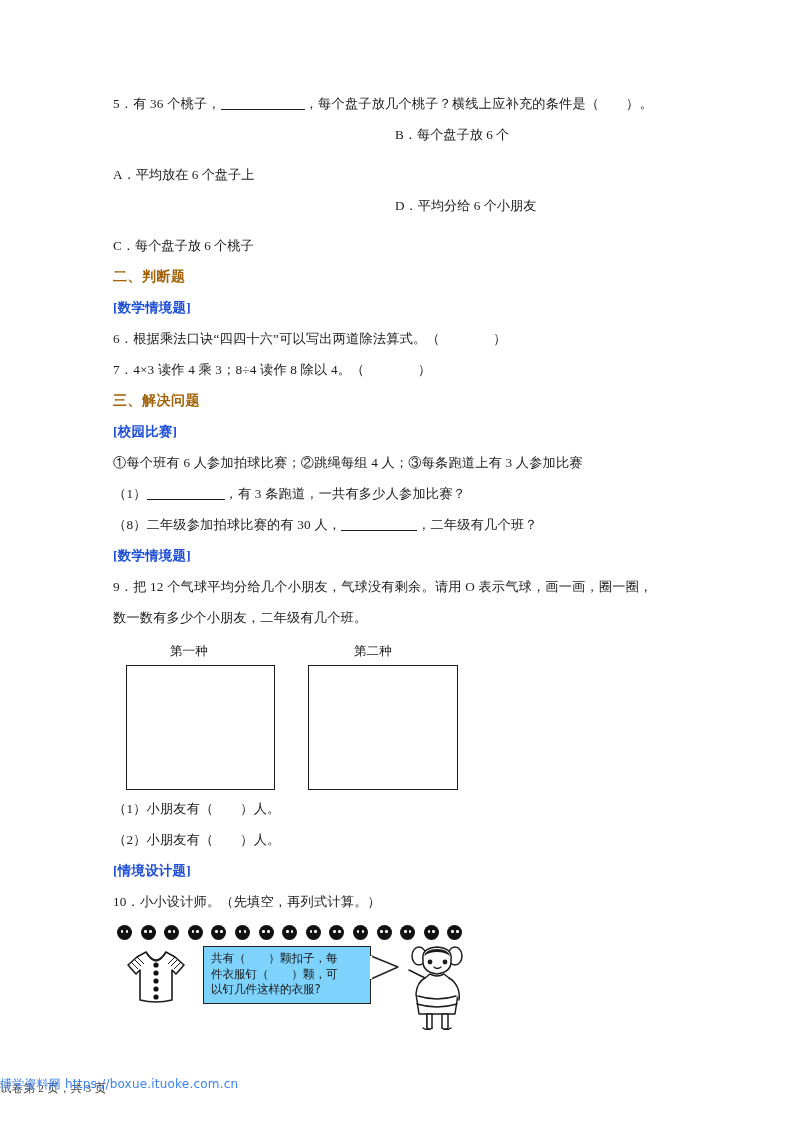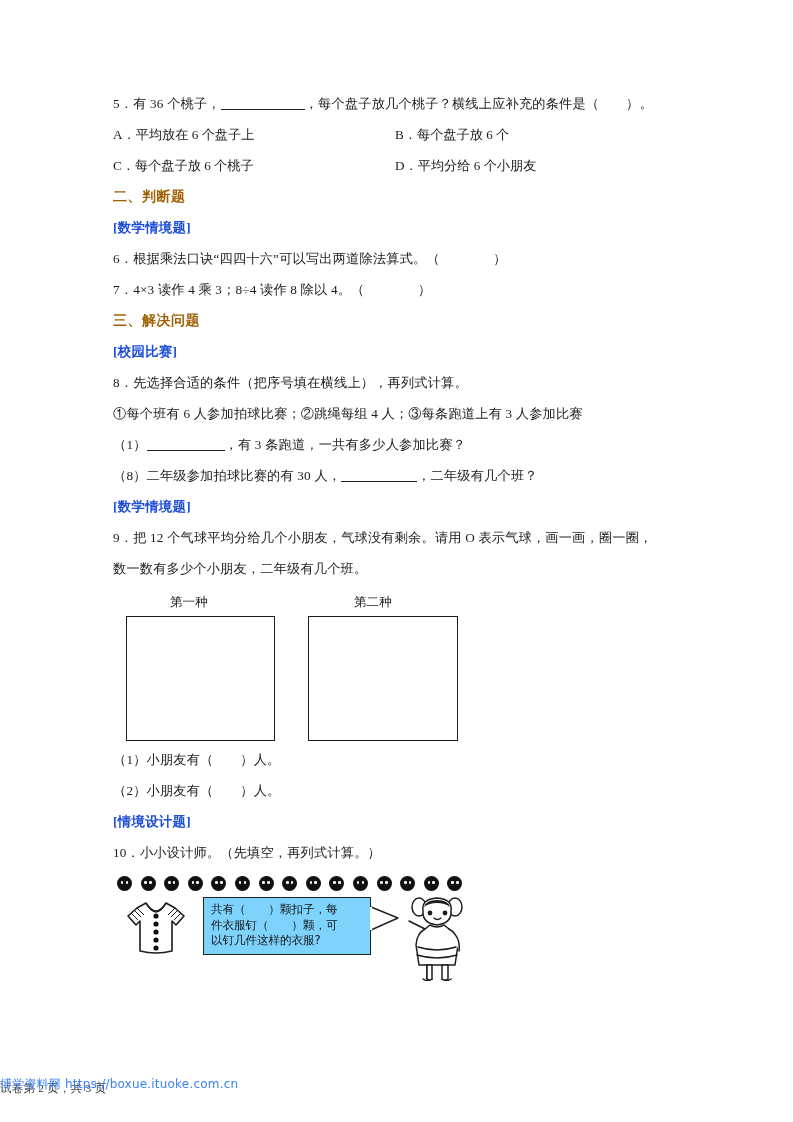--- a/index.html
+++ b/index.html
@@ -46,21 +46,21 @@
     font-weight: bold;
     line-height: 31px;
     letter-spacing: 0.3px;
     color: #1d4ed8;
   }
   .opt-row {
     display: flex;
     line-height: 31px;
     font-size: 13.2px;
   }
-  .opt-a { width: 282px; }
+  .opt-a { width: 282px; margin-top: 40px; }
   .opt-b { width: 270px; }
 
   .blank {
     display: inline-block;
     border-bottom: 1.1px solid #1b1b1b;
     height: 13px;
     vertical-align: -2px;
   }
   .blank-w1 { width: 78px; }
   .blank-w2 { width: 76px; }
@@ -190,21 +190,20 @@
       <div class="opt-b"><span>D．</span><span>平均分给 6 个小朋友</span></div>
     </div>
 
     <div class="section-head">二、判断题</div>
     <div class="tag-head">[数学情境题]</div>
     <div class="line">6．根据乘法口诀“四四十六”可以写出两道除法算式。（　　　　）</div>
     <div class="line">7．4×3 读作 4 乘 3；8÷4 读作 8 除以 4。（　　　　）</div>
 
     <div class="section-head">三、解决问题</div>
     <div class="tag-head">[校园比赛]</div>
-    <div class="line">8．先选择合适的条件（把序号填在横线上），再列式计算。</div>
     <div class="line">①每个班有 6 人参加拍球比赛；②跳绳每组 4 人；③每条跑道上有 3 人参加比赛</div>
     <div class="line">
       <span>（1）</span><span class="blank blank-w1"></span><span>，有 3 条跑道，一共有多少人参加比赛？</span>
     </div>
     <div class="line">
       <span>（8）二年级参加拍球比赛的有 30 人，</span><span class="blank blank-w2"></span><span>，二年级有几个班？</span>
     </div>
 
     <div class="tag-head">[数学情境题]</div>
     <div class="line">9．把 12 个气球平均分给几个小朋友，气球没有剩余。请用 O 表示气球，画一画，圈一圈，</div>

